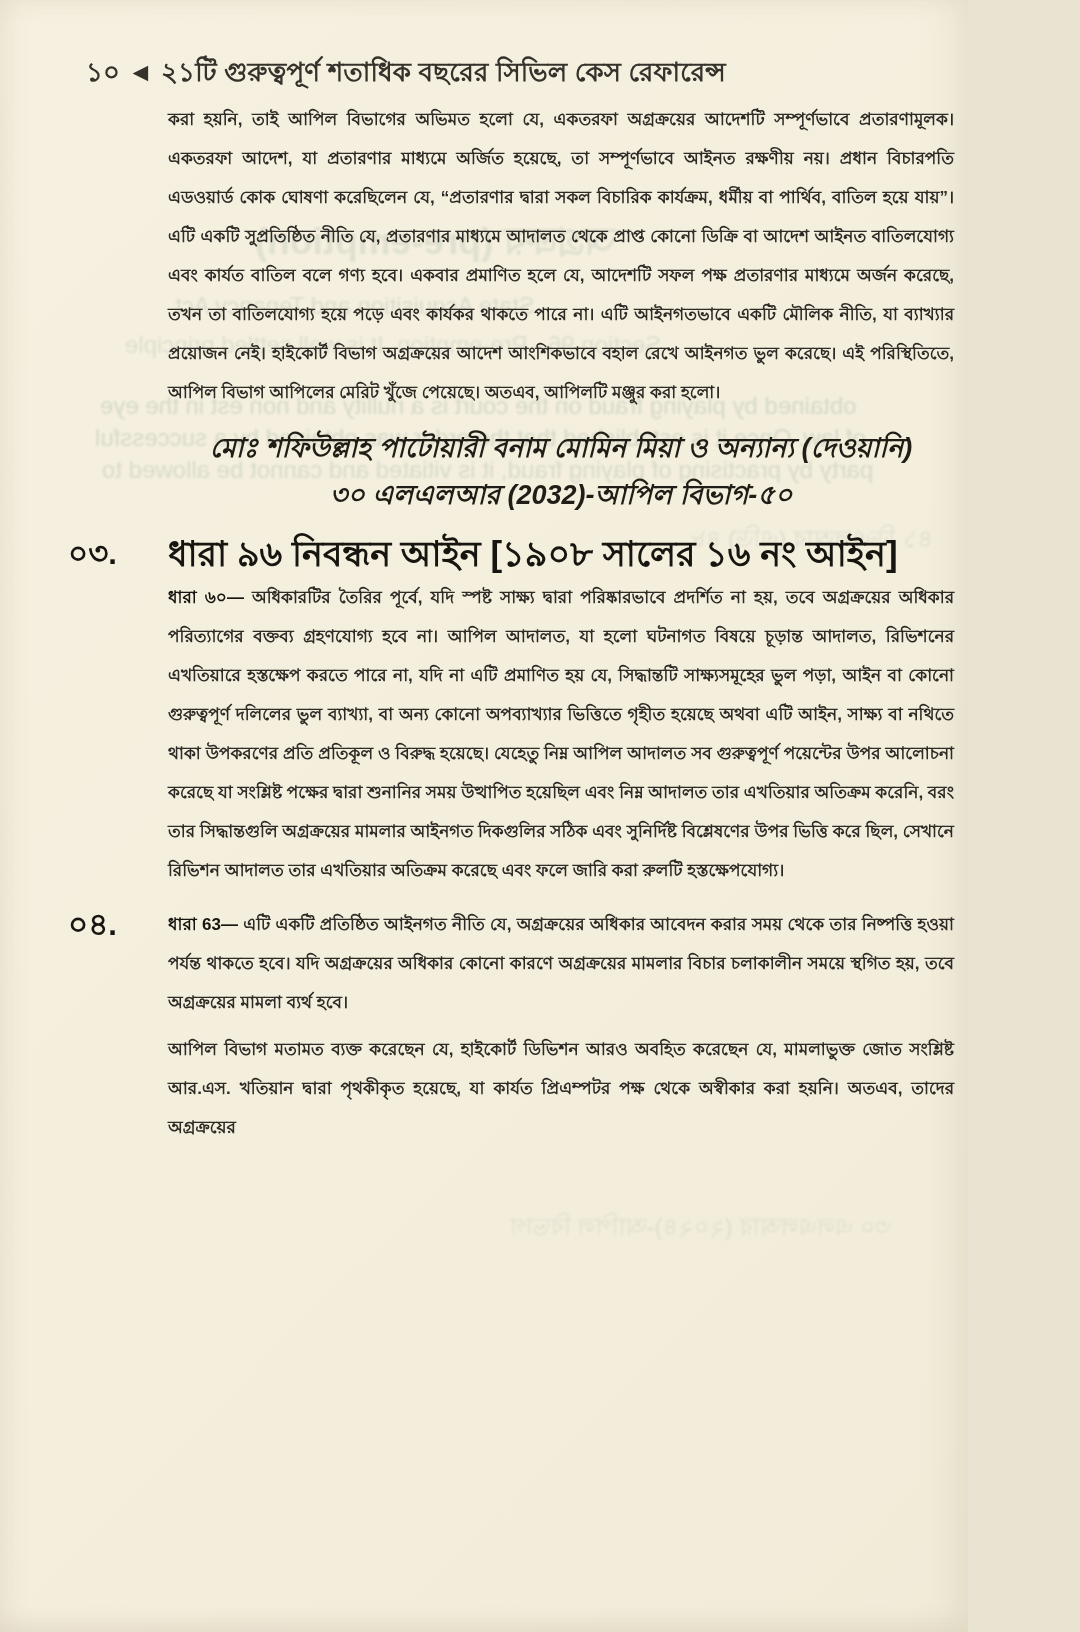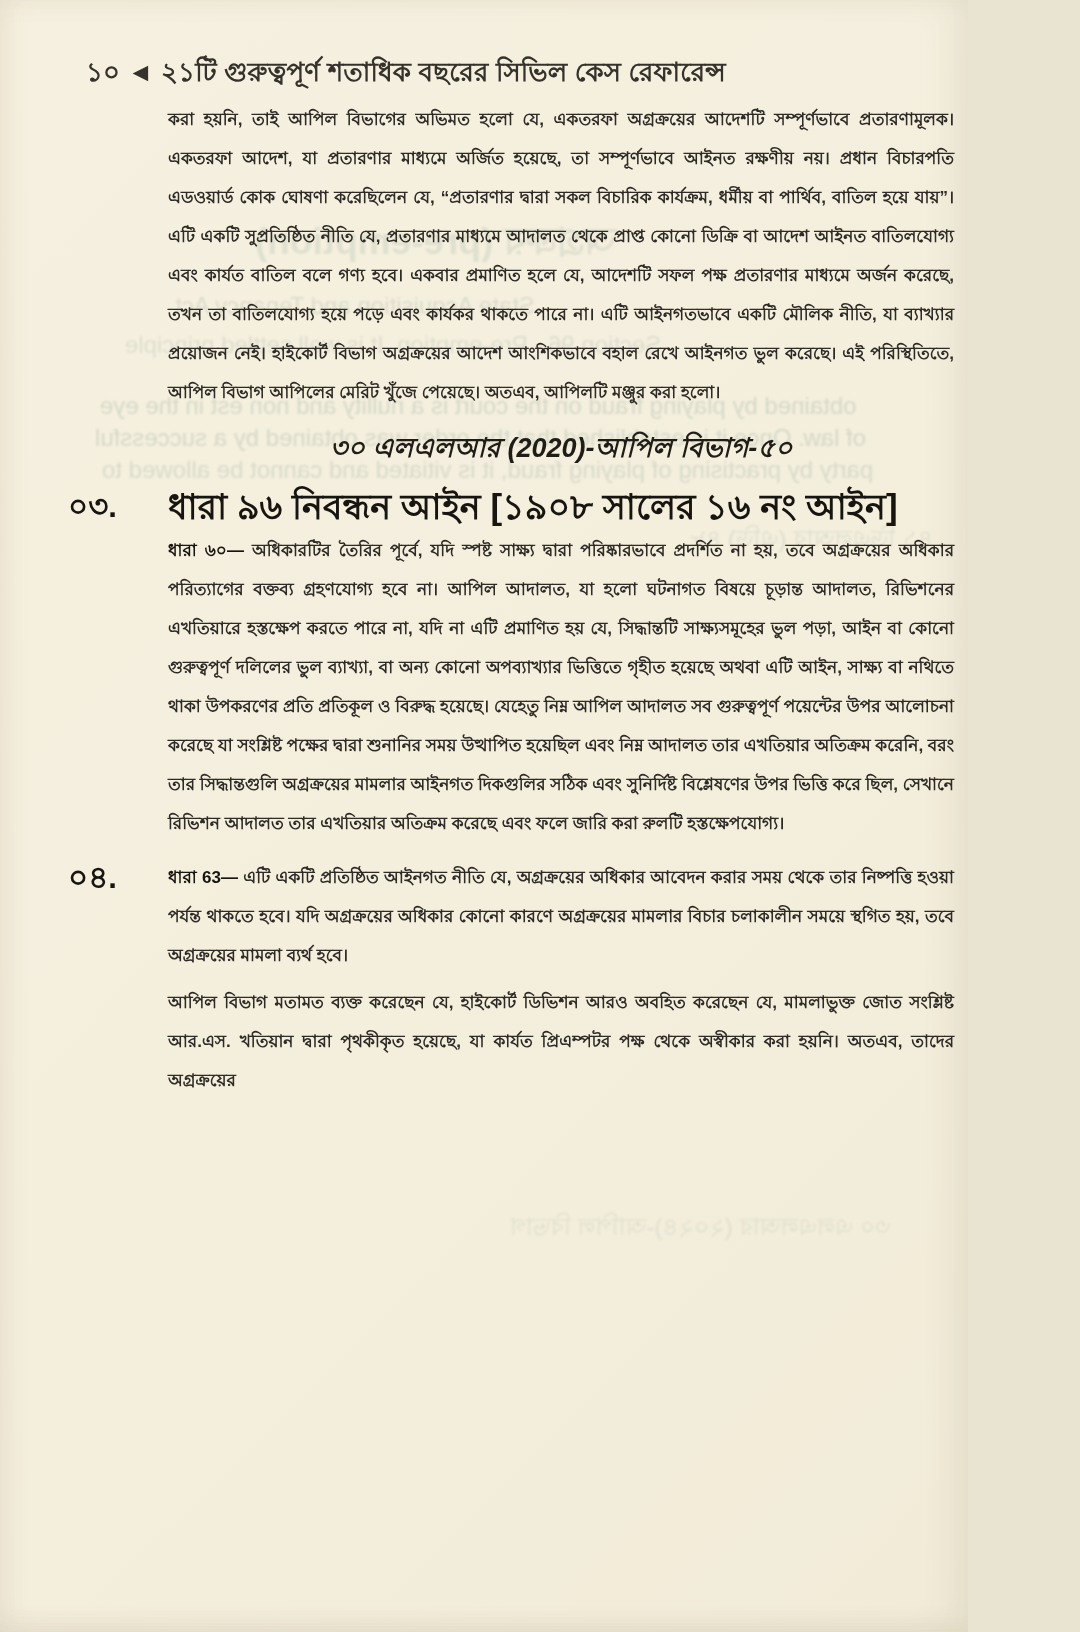--- a/index.html
+++ b/index.html
@@ -79,21 +79,22 @@
   <div class="ghost g5">party by practising of playing fraud, it is vitiated and cannot be allowed to</div>
   <div class="ghost g6">৪১ ডিএলআর (এডি) ৪৮</div>
   <div class="ghost g7">৩০ এলএলআর (২০২৪)-আপিল বিভাগ</div>
 
   <div class="header">১০ ◄ ২১টি গুরুত্বপূর্ণ শতাধিক বছরের সিভিল কেস রেফারেন্স</div>
 
   <div class="content">
 
     <p class="para">করা হয়নি, তাই আপিল বিভাগের অভিমত হলো যে, একতরফা অগ্রক্রয়ের আদেশটি সম্পূর্ণভাবে প্রতারণামূলক। একতরফা আদেশ, যা প্রতারণার মাধ্যমে অর্জিত হয়েছে, তা সম্পূর্ণভাবে আইনত রক্ষণীয় নয়। প্রধান বিচারপতি এডওয়ার্ড কোক ঘোষণা করেছিলেন যে, “প্রতারণার দ্বারা সকল বিচারিক কার্যক্রম, ধর্মীয় বা পার্থিব, বাতিল হয়ে যায়”। এটি একটি সুপ্রতিষ্ঠিত নীতি যে, প্রতারণার মাধ্যমে আদালত থেকে প্রাপ্ত কোনো ডিক্রি বা আদেশ আইনত বাতিলযোগ্য এবং কার্যত বাতিল বলে গণ্য হবে। একবার প্রমাণিত হলে যে, আদেশটি সফল পক্ষ প্রতারণার মাধ্যমে অর্জন করেছে, তখন তা বাতিলযোগ্য হয়ে পড়ে এবং কার্যকর থাকতে পারে না। এটি আইনগতভাবে একটি মৌলিক নীতি, যা ব্যাখ্যার প্রয়োজন নেই। হাইকোর্ট বিভাগ অগ্রক্রয়ের আদেশ আংশিকভাবে বহাল রেখে আইনগত ভুল করেছে। এই পরিস্থিতিতে, আপিল বিভাগ আপিলের মেরিট খুঁজে পেয়েছে। অতএব, আপিলটি মঞ্জুর করা হলো।</p>
     <div class="citation">
-      <div>৩০ এলএলআর (2020)-আপিল বিভাগ-৫০</div>
+      <div>মোঃ শফিউল্লাহ পাটোয়ারী বনাম মোমিন মিয়া ও অন্যান্য (দেওয়ানি)</div>
+      <div>৩০ এলএলআর (2032)-আপিল বিভাগ-৫০</div>
     </div>
 
     <div class="sec">
       <span class="sec-num">০৩.</span>
       <div class="sec-heading">ধারা ৯৬ নিবন্ধন আইন [১৯০৮ সালের ১৬ নং আইন]</div>
       <p class="para"><b>ধারা ৬০—</b><span> অধিকারটির তৈরির পূর্বে, যদি স্পষ্ট সাক্ষ্য দ্বারা পরিষ্কারভাবে প্রদর্শিত না হয়, তবে অগ্রক্রয়ের অধিকার পরিত্যাগের বক্তব্য গ্রহণযোগ্য হবে না। আপিল আদালত, যা হলো ঘটনাগত বিষয়ে চূড়ান্ত আদালত, রিভিশনের এখতিয়ারে হস্তক্ষেপ করতে পারে না, যদি না এটি প্রমাণিত হয় যে, সিদ্ধান্তটি সাক্ষ্যসমূহের ভুল পড়া, আইন বা কোনো গুরুত্বপূর্ণ দলিলের ভুল ব্যাখ্যা, বা অন্য কোনো অপব্যাখ্যার ভিত্তিতে গৃহীত হয়েছে অথবা এটি আইন, সাক্ষ্য বা নথিতে থাকা উপকরণের প্রতি প্রতিকূল ও বিরুদ্ধ হয়েছে। যেহেতু নিম্ন আপিল আদালত সব গুরুত্বপূর্ণ পয়েন্টের উপর আলোচনা করেছে যা সংশ্লিষ্ট পক্ষের দ্বারা শুনানির সময় উত্থাপিত হয়েছিল এবং নিম্ন আদালত তার এখতিয়ার অতিক্রম করেনি, বরং তার সিদ্ধান্তগুলি অগ্রক্রয়ের মামলার আইনগত দিকগুলির সঠিক এবং সুনির্দিষ্ট বিশ্লেষণের উপর ভিত্তি করে ছিল, সেখানে রিভিশন আদালত তার এখতিয়ার অতিক্রম করেছে এবং ফলে জারি করা রুলটি হস্তক্ষেপযোগ্য।</span></p>
     </div>
 
     <div class="sec">
       <span class="sec-num">০৪.</span>

